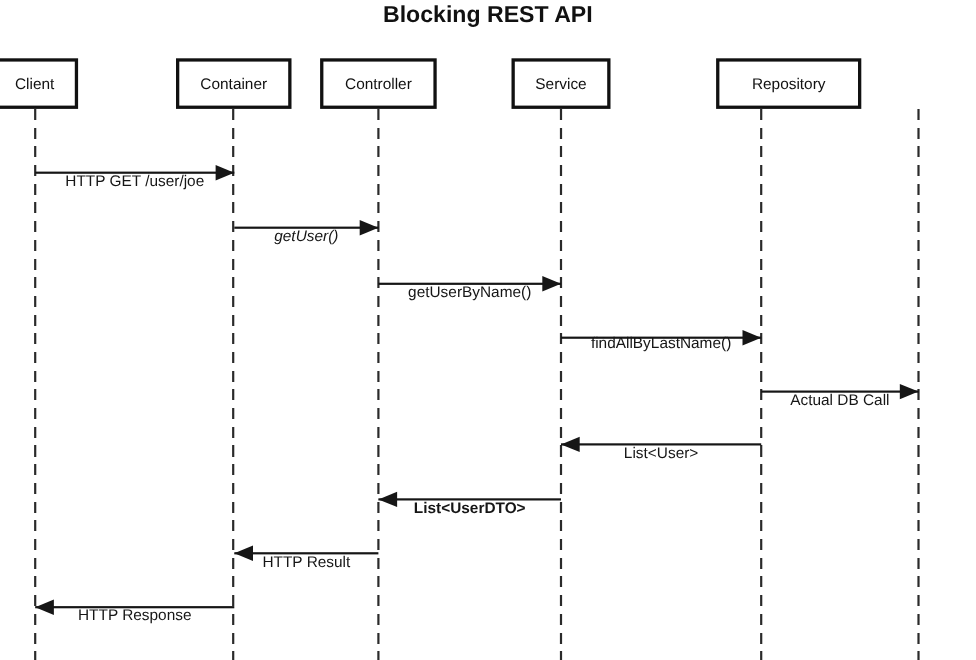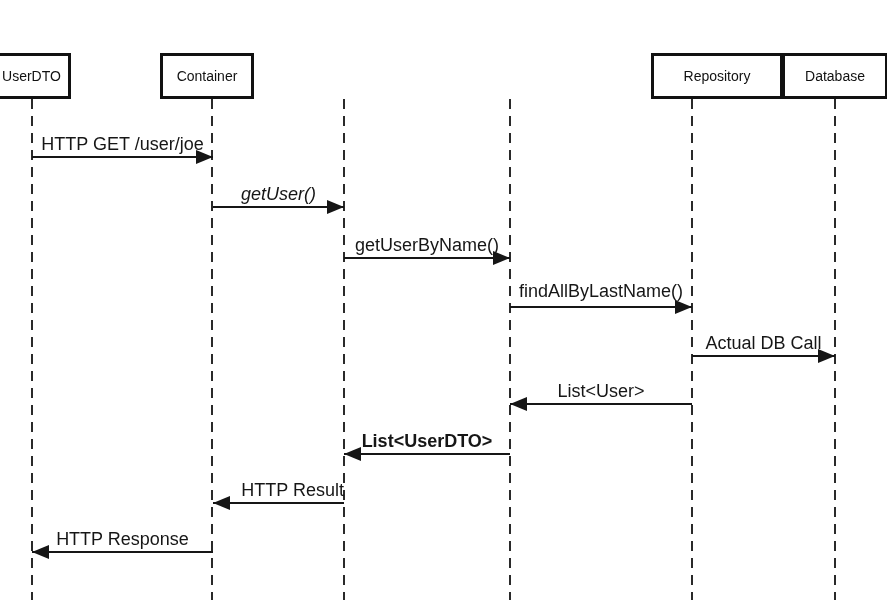--- a/index.html
+++ b/index.html
@@ -45,62 +45,67 @@
     z-index: 1;
   }
   .msg-line {
     position: absolute;
     height: 2px;
     background: #161616;
     z-index: 3;
   }
   .msg-label {
     position: absolute;
-    font-size: 18px;
+    font-size: 14px;
     line-height: 17px;
     text-align: center;
     color: #161616;
     white-space: nowrap;
     z-index: 3;
+    margin-top: 20px;
   }
   .arrow-head {
     position: absolute;
     width: 0;
     height: 0;
     border-top: 7px solid transparent;
     border-bottom: 7px solid transparent;
     z-index: 4;
   }
   .arrow-head.dir-right { border-left: 17px solid #161616; }
   .arrow-head.dir-left  { border-right: 17px solid #161616; }
 </style>
 </head>
 <body>
 
 <div class="stage">
 
+  <div class="diagram-title">Blocking REST API</div>
 
   <div class="lifeline" style="left:31px;"></div>
   <div class="lifeline" style="left:211px;"></div>
   <div class="lifeline" style="left:343px;"></div>
   <div class="lifeline" style="left:509px;"></div>
   <div class="lifeline" style="left:691px;"></div>
   <div class="lifeline" style="left:834px;"></div>
 
   <div class="pbox" style="left:-8px;  width:79px;">
-    <span>UserDTO</span>
+    <span>Client</span>
   </div>
-  <div class="pbox" style="left:160px; width:94px;justify-content:center;">
+  <div class="pbox" style="left:160px; width:105px;justify-content:center;">
     <span>Container</span>
+  </div>
+  <div class="pbox" style="left:291px; width:106px;">
+    <span>Controller</span>
+  </div>
+  <div class="pbox" style="left:465px; width:90px;">
+    <span>Service</span>
   </div>
   <div class="pbox" style="left:651px; width:132px;">
     <span>Repository</span>
-  </div>
-  <div class="pbox" style="left:782px; width:106px;">
-    <span>Database</span>
   </div>
 
   <div>
     <div class="msg-label" style="left:32px; top:136px; width:181px;">HTTP GET /user/joe</div>
     <div class="msg-line" style="left:32px; top:156px; width:181px;"></div>
     <div class="arrow-head dir-right" style="left:196px; top:150px;"></div>
   </div>
 
   <div>
     <div class="msg-label" style="left:213px; top:186px; width:131px;font-style:italic;">getUser()</div>
@@ -132,21 +137,21 @@
     <div class="arrow-head dir-left" style="left:510px; top:397px;"></div>
   </div>
 
   <div>
     <div class="msg-label" style="left:344px; top:433px; width:166px;font-weight:bold;">List&lt;UserDTO&gt;</div>
     <div class="msg-line" style="left:344px; top:453px; width:166px;"></div>
     <div class="arrow-head dir-left" style="left:344px; top:447px;"></div>
   </div>
 
   <div>
-    <div class="msg-label" style="left:213px; top:482px; width:131px;text-align:right;">HTTP Result</div>
+    <div class="msg-label" style="left:213px; top:482px; width:131px;">HTTP Result</div>
     <div class="msg-line" style="left:213px; top:502px; width:131px;"></div>
     <div class="arrow-head dir-left" style="left:213px; top:496px;"></div>
   </div>
 
   <div>
     <div class="msg-label" style="left:32px; top:531px; width:181px;text-align:center;">HTTP Response</div>
     <div class="msg-line" style="left:32px; top:551px; width:181px;"></div>
     <div class="arrow-head dir-left" style="left:32px; top:545px;"></div>
   </div>
 

